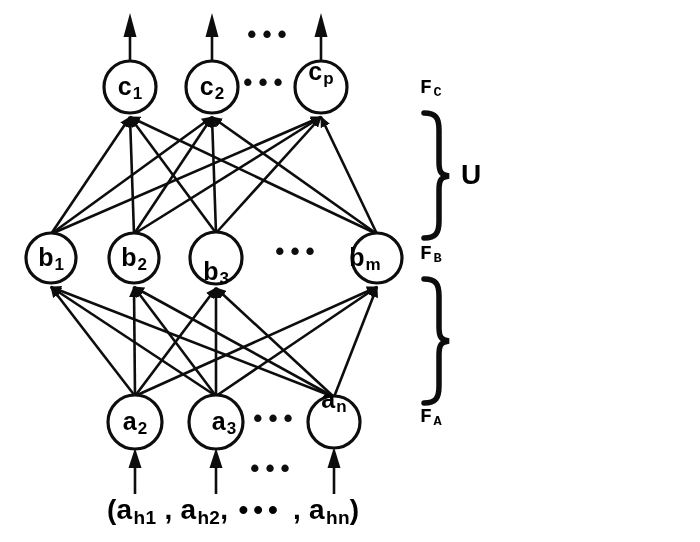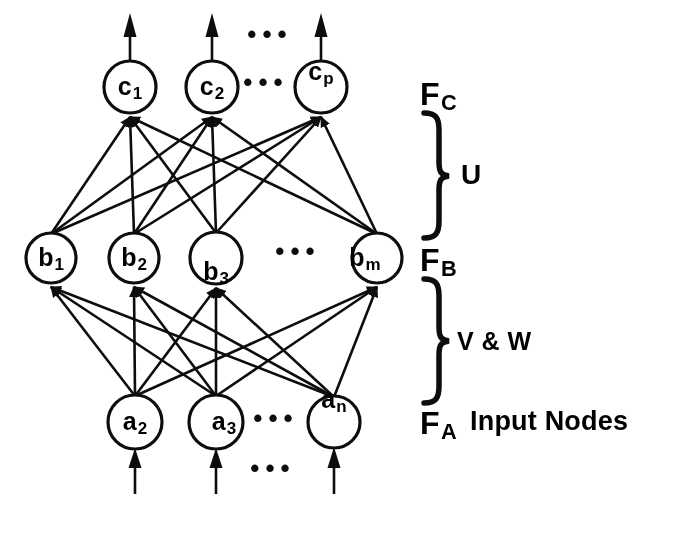--- a/index.html
+++ b/index.html
@@ -11,21 +11,21 @@
   .stage svg { position:absolute; left:0; top:0; }
   .lbl {
     position:absolute; font-weight:700; color:#000000;
     line-height:1; white-space:nowrap; letter-spacing:0.5px;
   }
   .node-label { font-size:25px; transform:translate(-50%,-54%); letter-spacing:0; }
   .node-label sub, .flabel sub, .vector sub {
     font-size:0.68em; line-height:0; position:relative; top:0.24em;
     vertical-align:baseline; margin-left:1px;
   }
-  .flabel { font-size:32px; }
+  .flabel { font-size:20px;font-family:Liberation Mono, monospace; }
   .layer-name { font-size:27px; letter-spacing:0.2px; }
   .u-label { font-size:28px; }
   .vw-label { font-size:25px; }
   .vector { font-size:28px; letter-spacing:0.3px; }
   .vector .vdots { letter-spacing:5px; margin:0 2px; }
   .dots {
     position:absolute; font-weight:700; color:#0d0d0d; font-size:26px;
     letter-spacing:6px; line-height:1; transform:translate(-50%,-50%);
     white-space:nowrap;
   }
@@ -117,19 +117,18 @@
   <span class="dots" style="left:298px;top:251px">•••</span>
   <span class="dots" style="left:276px;top:418px">•••</span>
   <span class="dots" style="left:273px;top:468px">•••</span>
 
   <span class="lbl flabel" style="left:420px;top:78px"><span>F</span><sub>C</sub></span>
 
   <span class="lbl u-label" style="left:461px;top:161px">U</span>
 
   <span class="lbl flabel" style="left:420px;top:244px"><span>F</span><sub>B</sub></span>
 
-  <span class="lbl vw-label" style="left:457px;top:329px">V &amp; W</span>
 
   <span class="lbl flabel" style="left:420px;top:407px"><span>F</span><sub>A</sub></span>
-  <span class="lbl layer-name" style="left:470px;top:408px">Input Nodes</span>
 
+  <span class="lbl vector" style="left:107px;top:496px"><span>(a</span><sub>h1</sub><span> , a</span><sub>h2</sub><span>, </span><span class="vdots">•••</span><span> , a</span><sub>hn</sub><span>)</span></span>
 
 </div>
 
 </body></html>

